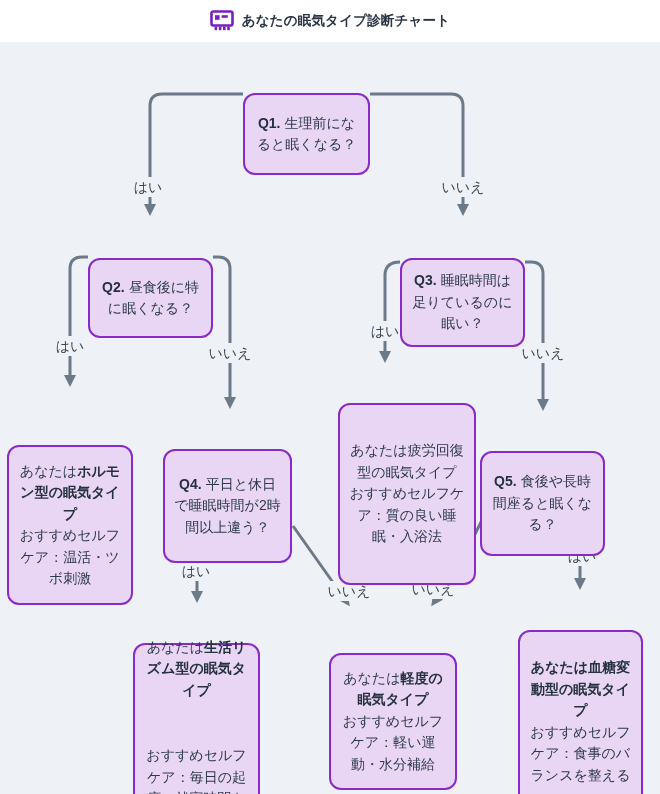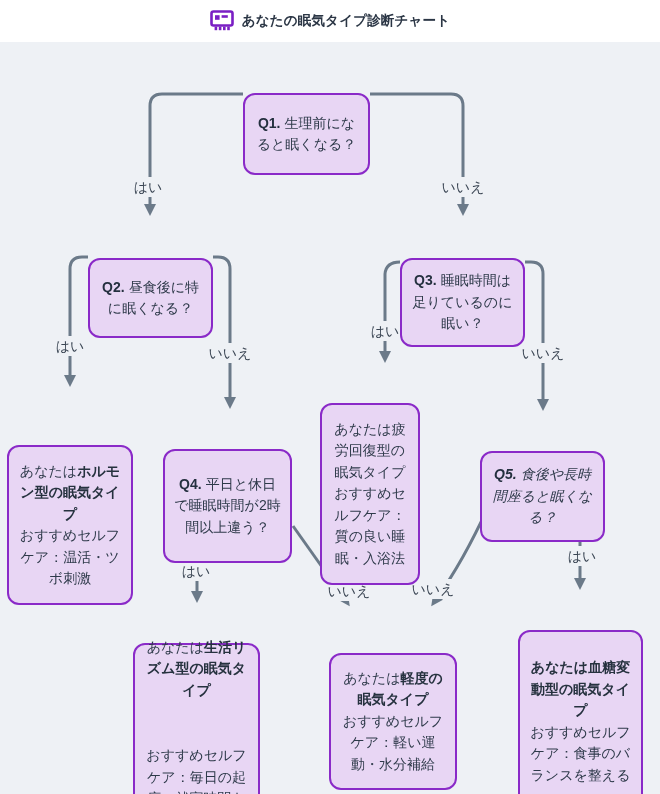--- a/index.html
+++ b/index.html
@@ -111,30 +111,30 @@
     </div>
 
     <div class="node" style="left:400px; top:176px; width:125px; height:89px;">
       <div><span class="qp">Q3.</span><span>睡眠時間は足りているのに眠い？</span></div>
     </div>
 
     <div class="node" style="left:163px; top:367px; width:129px; height:114px;">
       <div><span class="qp">Q4.</span><span>平日と休日で睡眠時間が2時間以上違う？</span></div>
     </div>
 
-    <div class="node" style="left:480px; top:369px; width:125px; height:91px;font-style:italic;">
+    <div class="node" style="left:480px; top:369px; width:125px; height:105px;">
       <div><span class="qp">Q5.</span><span>食後や長時間座ると眠くなる？</span></div>
     </div>
 
     <div class="node" style="left:7px;   top:363px; width:126px; height:160px;">
       <div class="type-line"><span>あなたは</span><b>ホルモン型の眠気タイプ</b></div>
       <div class="care-line">おすすめセルフケア：温活・ツボ刺激</div>
     </div>
 
-    <div class="node" style="left:320px; top:321px; width:100px; height:182px;">
+    <div class="node" style="left:338px; top:321px; width:138px; height:182px;">
       <div class="type-line"><span>あなたは疲労回復型の眠気タイプ</span><b></b></div>
       <div class="care-line">おすすめセルフケア：質の良い睡眠・入浴法</div>
     </div>
 
     <div class="node" style="left:133px; top:561px; width:127px; height:182px;gap:44px;">
       <div class="type-line"><span>あなたは</span><b>生活リズム型の眠気タイプ</b></div>
       <div class="care-line">おすすめセルフケア：毎日の起床・就寝時間を一定に</div>
     </div>
 
     <div class="node" style="left:329px; top:571px; width:128px; height:137px;">

